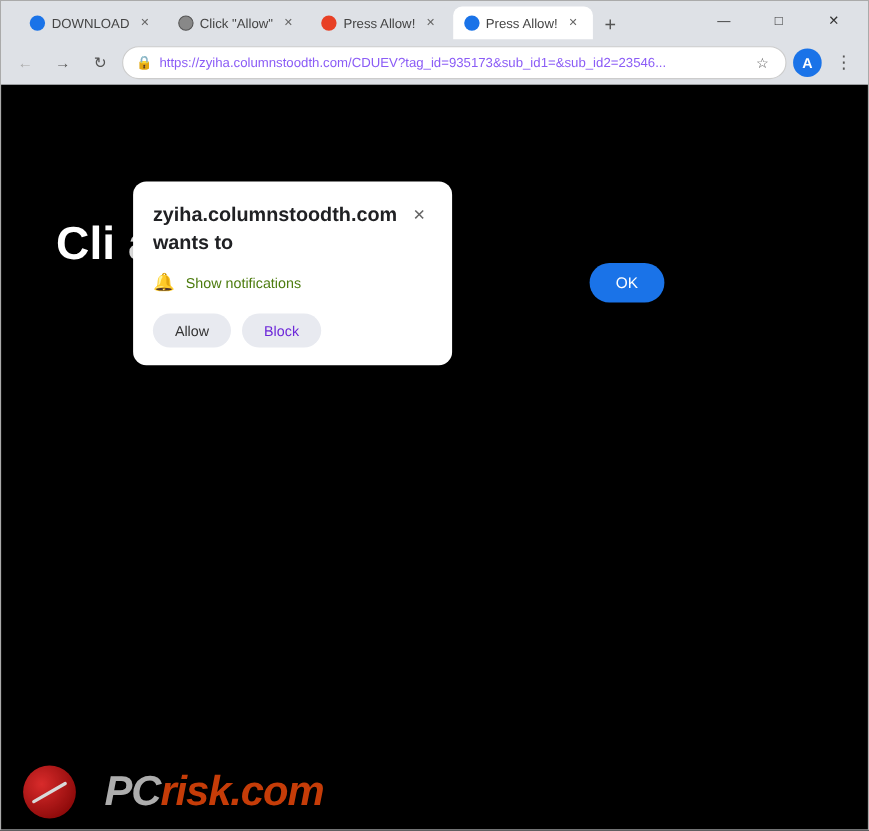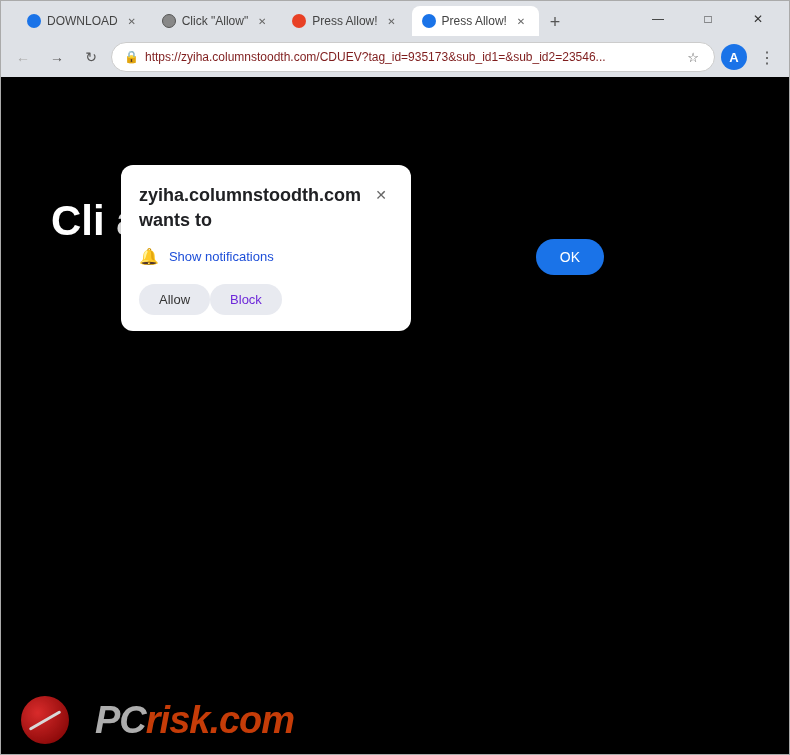--- a/index.html
+++ b/index.html
@@ -15,41 +15,41 @@
     .tab-close { width: 16px; height: 16px; border-radius: 50%; display: flex; align-items: center; justify-content: center; font-size: 10px; color: #666; cursor: pointer; flex-shrink: 0; }
     .new-tab-btn { width: 28px; height: 28px; display: flex; align-items: center; justify-content: center; border-radius: 50%; font-size: 18px; color: #555; cursor: pointer; }
     .window-controls { margin-left: auto; display: flex; gap: 4px; align-items: center; }
     .win-btn { width: 46px; height: 30px; display: flex; align-items: center; justify-content: center; font-size: 12px; color: #333; cursor: pointer; }
 
     
     .address-bar { height: 40px; background: #dee1e6; display: flex; align-items: center; padding: 0 8px; gap: 6px; }
     .nav-btn { width: 28px; height: 28px; border-radius: 50%; display: flex; align-items: center; justify-content: center; font-size: 14px; color: #555; cursor: pointer; }
     .nav-btn.disabled { color: #aaa; cursor: default; }
     .url-bar { flex: 1; height: 30px; background: #fff; border-radius: 15px; display: flex; align-items: center; padding: 0 12px; gap: 6px; border: 1px solid #ccc; }
-    .url-text { font-size: 12px; color: #7f1d1d; flex: 1; overflow: hidden; text-overflow: ellipsis; white-space: nowrap; }
+    .url-text { font-size: 12px; color: #8b5cf6; flex: 1; overflow: hidden; text-overflow: ellipsis; white-space: nowrap; }
     .url-icons { display: flex; gap: 4px; align-items: center; }
     .url-icon { width: 18px; height: 18px; display: flex; align-items: center; justify-content: center; font-size: 13px; color: #555; cursor: pointer; }
     .menu-btn { width: 28px; height: 28px; border-radius: 50%; display: flex; align-items: center; justify-content: center; font-size: 16px; color: #555; cursor: pointer; }
 
     
     .webpage { flex: 1; background: #000; position: relative; overflow: hidden; }
     .page-text { position: absolute; top: 120px; left: 50px; right: 50px; font-size: 42px; font-weight: bold; color: #fff; white-space: nowrap; }
 
     
     .ok-btn { position: absolute; top: 162px; right: 185px; background: #1a73e8; color: #fff; border: none; border-radius: 20px; padding: 10px 24px; font-size: 14px; font-weight: 500; cursor: pointer; }
 
     
     .permission-dialog { position: absolute; top: 88px; left: 120px; width: 290px; background: #fff; border-radius: 12px; box-shadow: 0 4px 20px rgba(0,0,0,0.35); padding: 18px 18px 16px 18px; z-index: 100; }
     .dialog-header { display: flex; align-items: flex-start; justify-content: space-between; margin-bottom: 14px; }
     .dialog-title { font-size: 18px; font-weight: 600; color: #202124; line-height: 1.4; }
     .dialog-close { width: 24px; height: 24px; border-radius: 50%; display: flex; align-items: center; justify-content: center; font-size: 14px; color: #666; cursor: pointer; flex-shrink: 0; }
     .dialog-permission-row { display: flex; align-items: center; gap: 10px; margin-bottom: 18px; }
     .bell-icon { font-size: 16px; color: #555; }
-    .permission-label { font-size: 13px; color: #1d4ed8; }
-    .dialog-buttons { display: flex; justify-content: flex-start; }
+    .permission-label { font-size: 13px; color: #4d7c0f; }
+    .dialog-buttons { display: flex; gap: 10px; justify-content: flex-start; }
     .btn-allow { background: #e8eaf0; border: none; border-radius: 20px; padding: 8px 20px; font-size: 13px; color: #333; cursor: pointer; font-weight: 500; }
     .btn-block { background: #e8eaf0; border: none; border-radius: 20px; padding: 8px 20px; font-size: 13px; color: #6d28d9; cursor: pointer; font-weight: 500; }
 
     
     .watermark { position: absolute; bottom: 10px; left: 20px; display: flex; align-items: center; gap: 26px; opacity: 0.85; }
     .logo-ball { width: 48px; height: 48px; background: radial-gradient(circle at 35% 35%, #f33, #8b0000); border-radius: 50%; position: relative; display: flex; align-items: center; justify-content: center; }
     .logo-ball::before { content: ''; position: absolute; width: 36px; height: 3px; background: #fff; border-radius: 2px; transform: rotate(-30deg); }
 
     
     .fav-circle { width: 14px; height: 14px; border-radius: 50%; }

